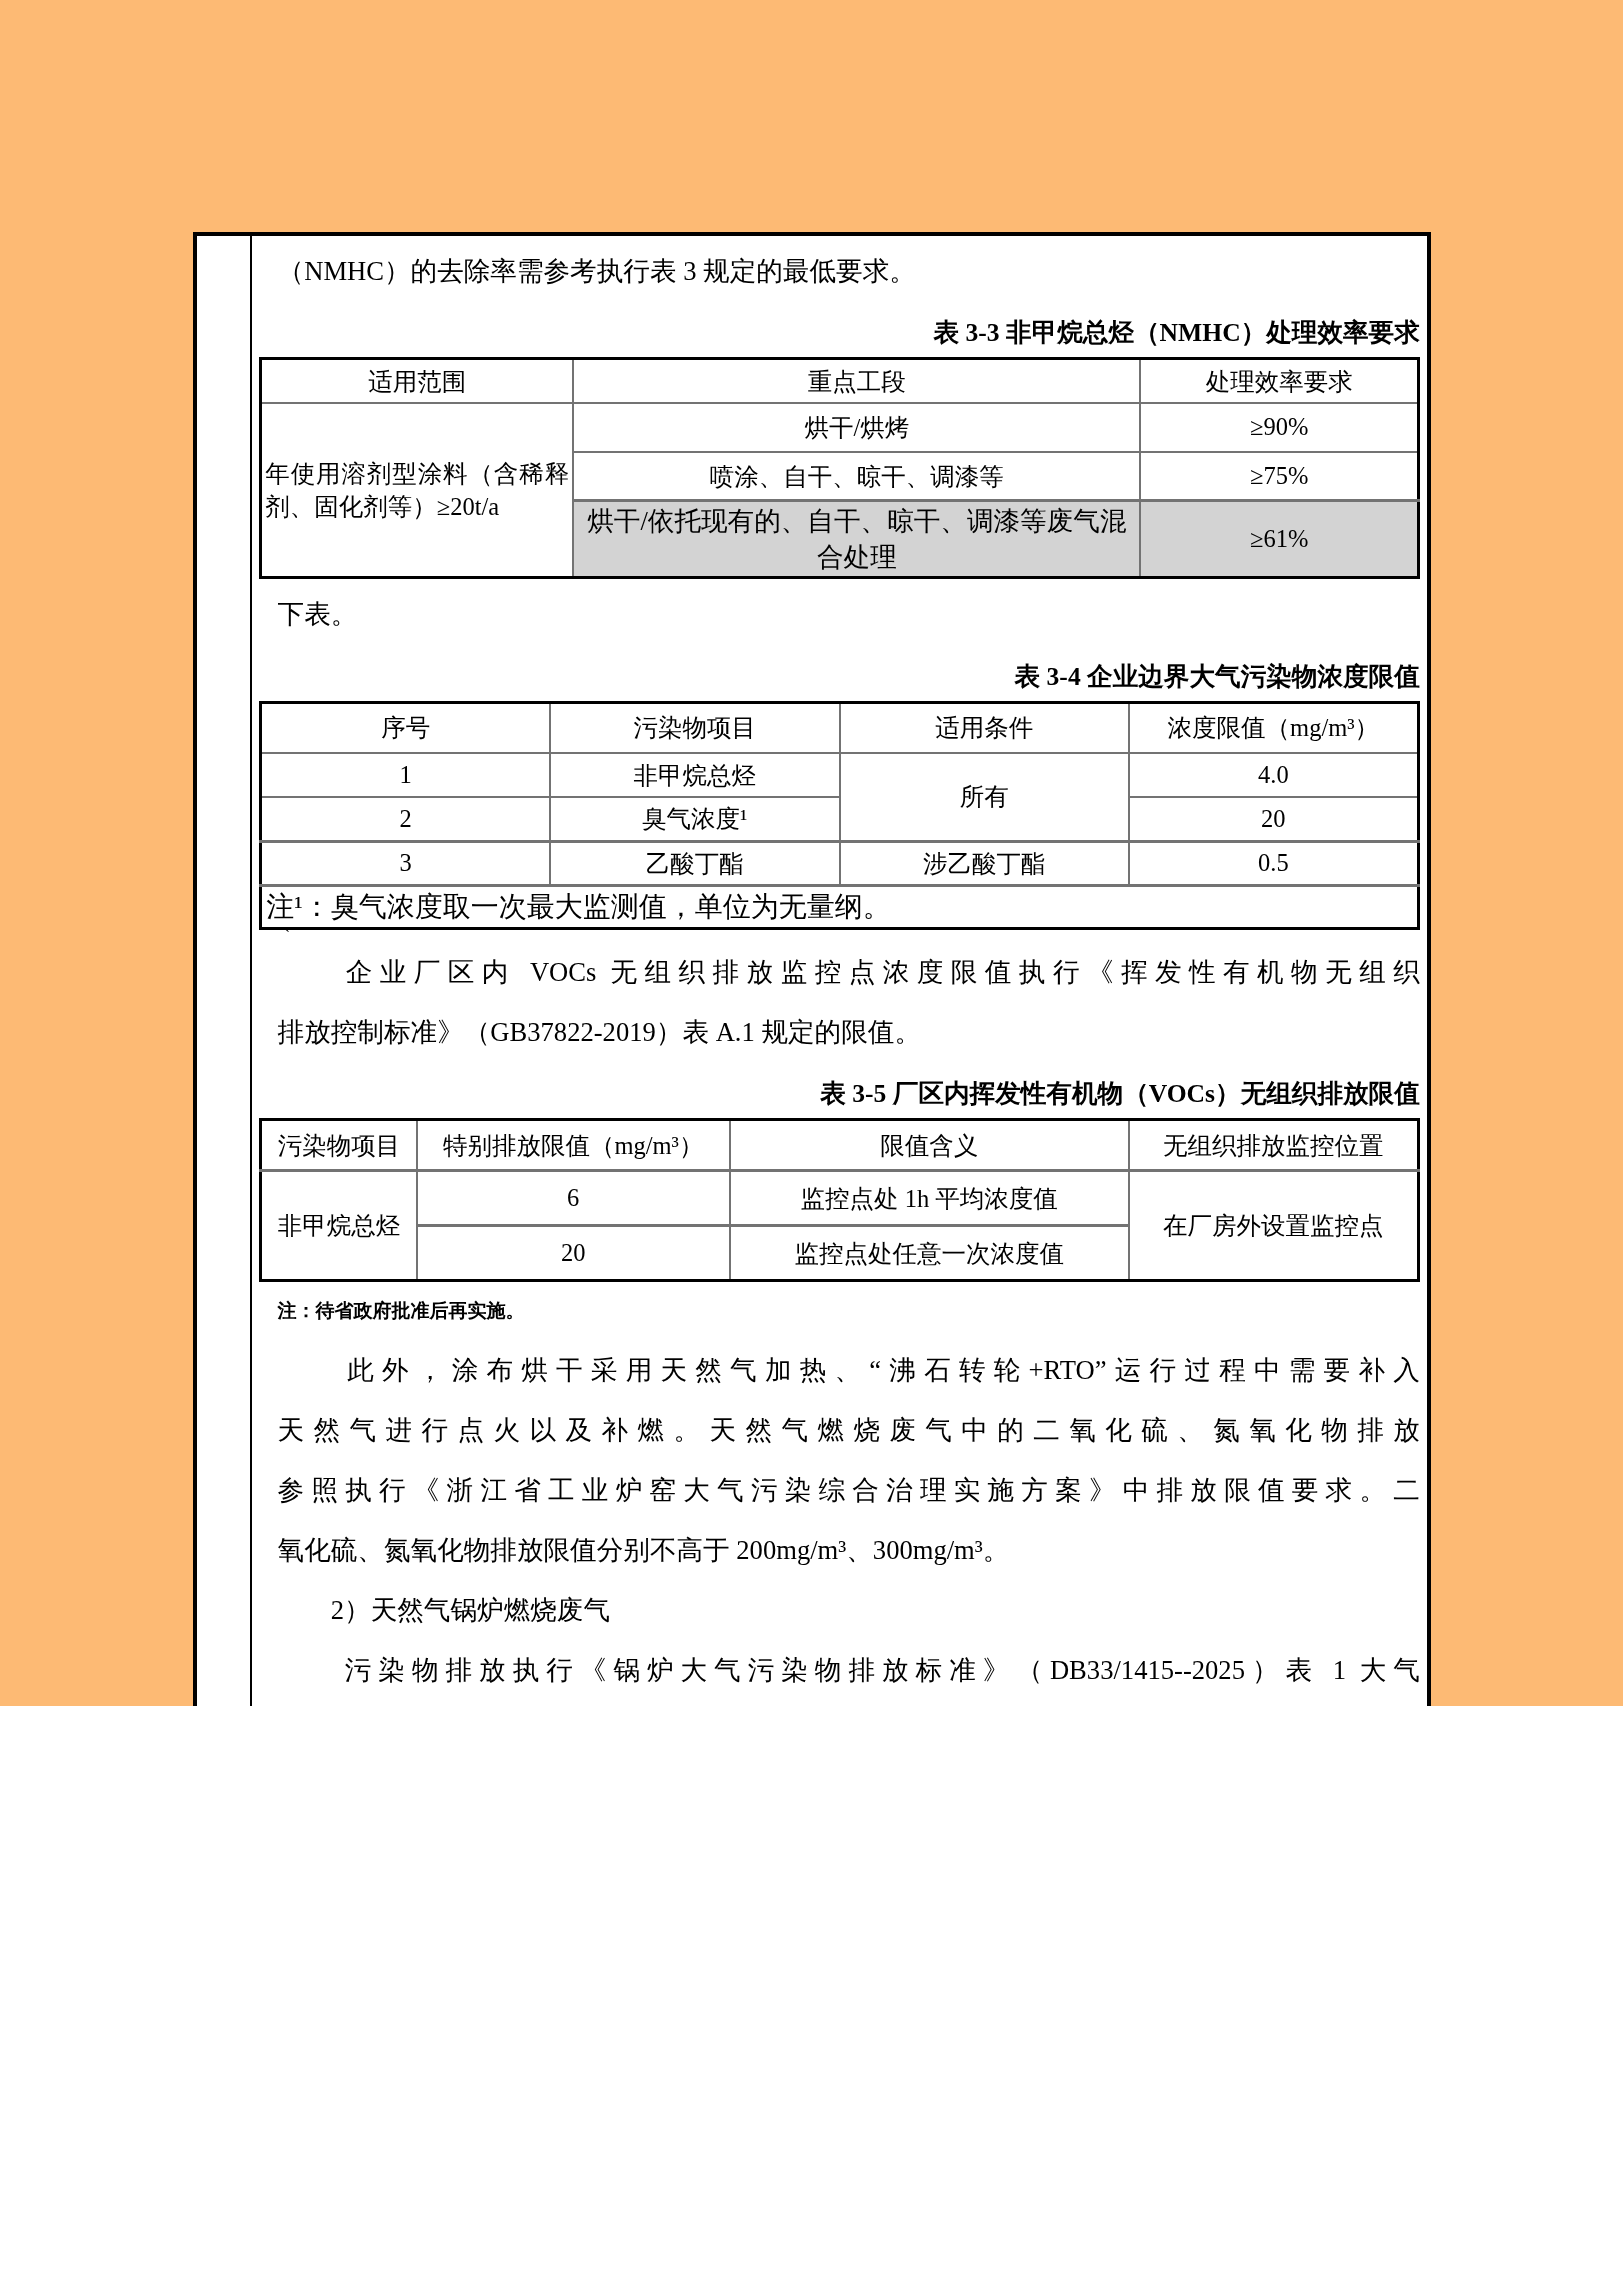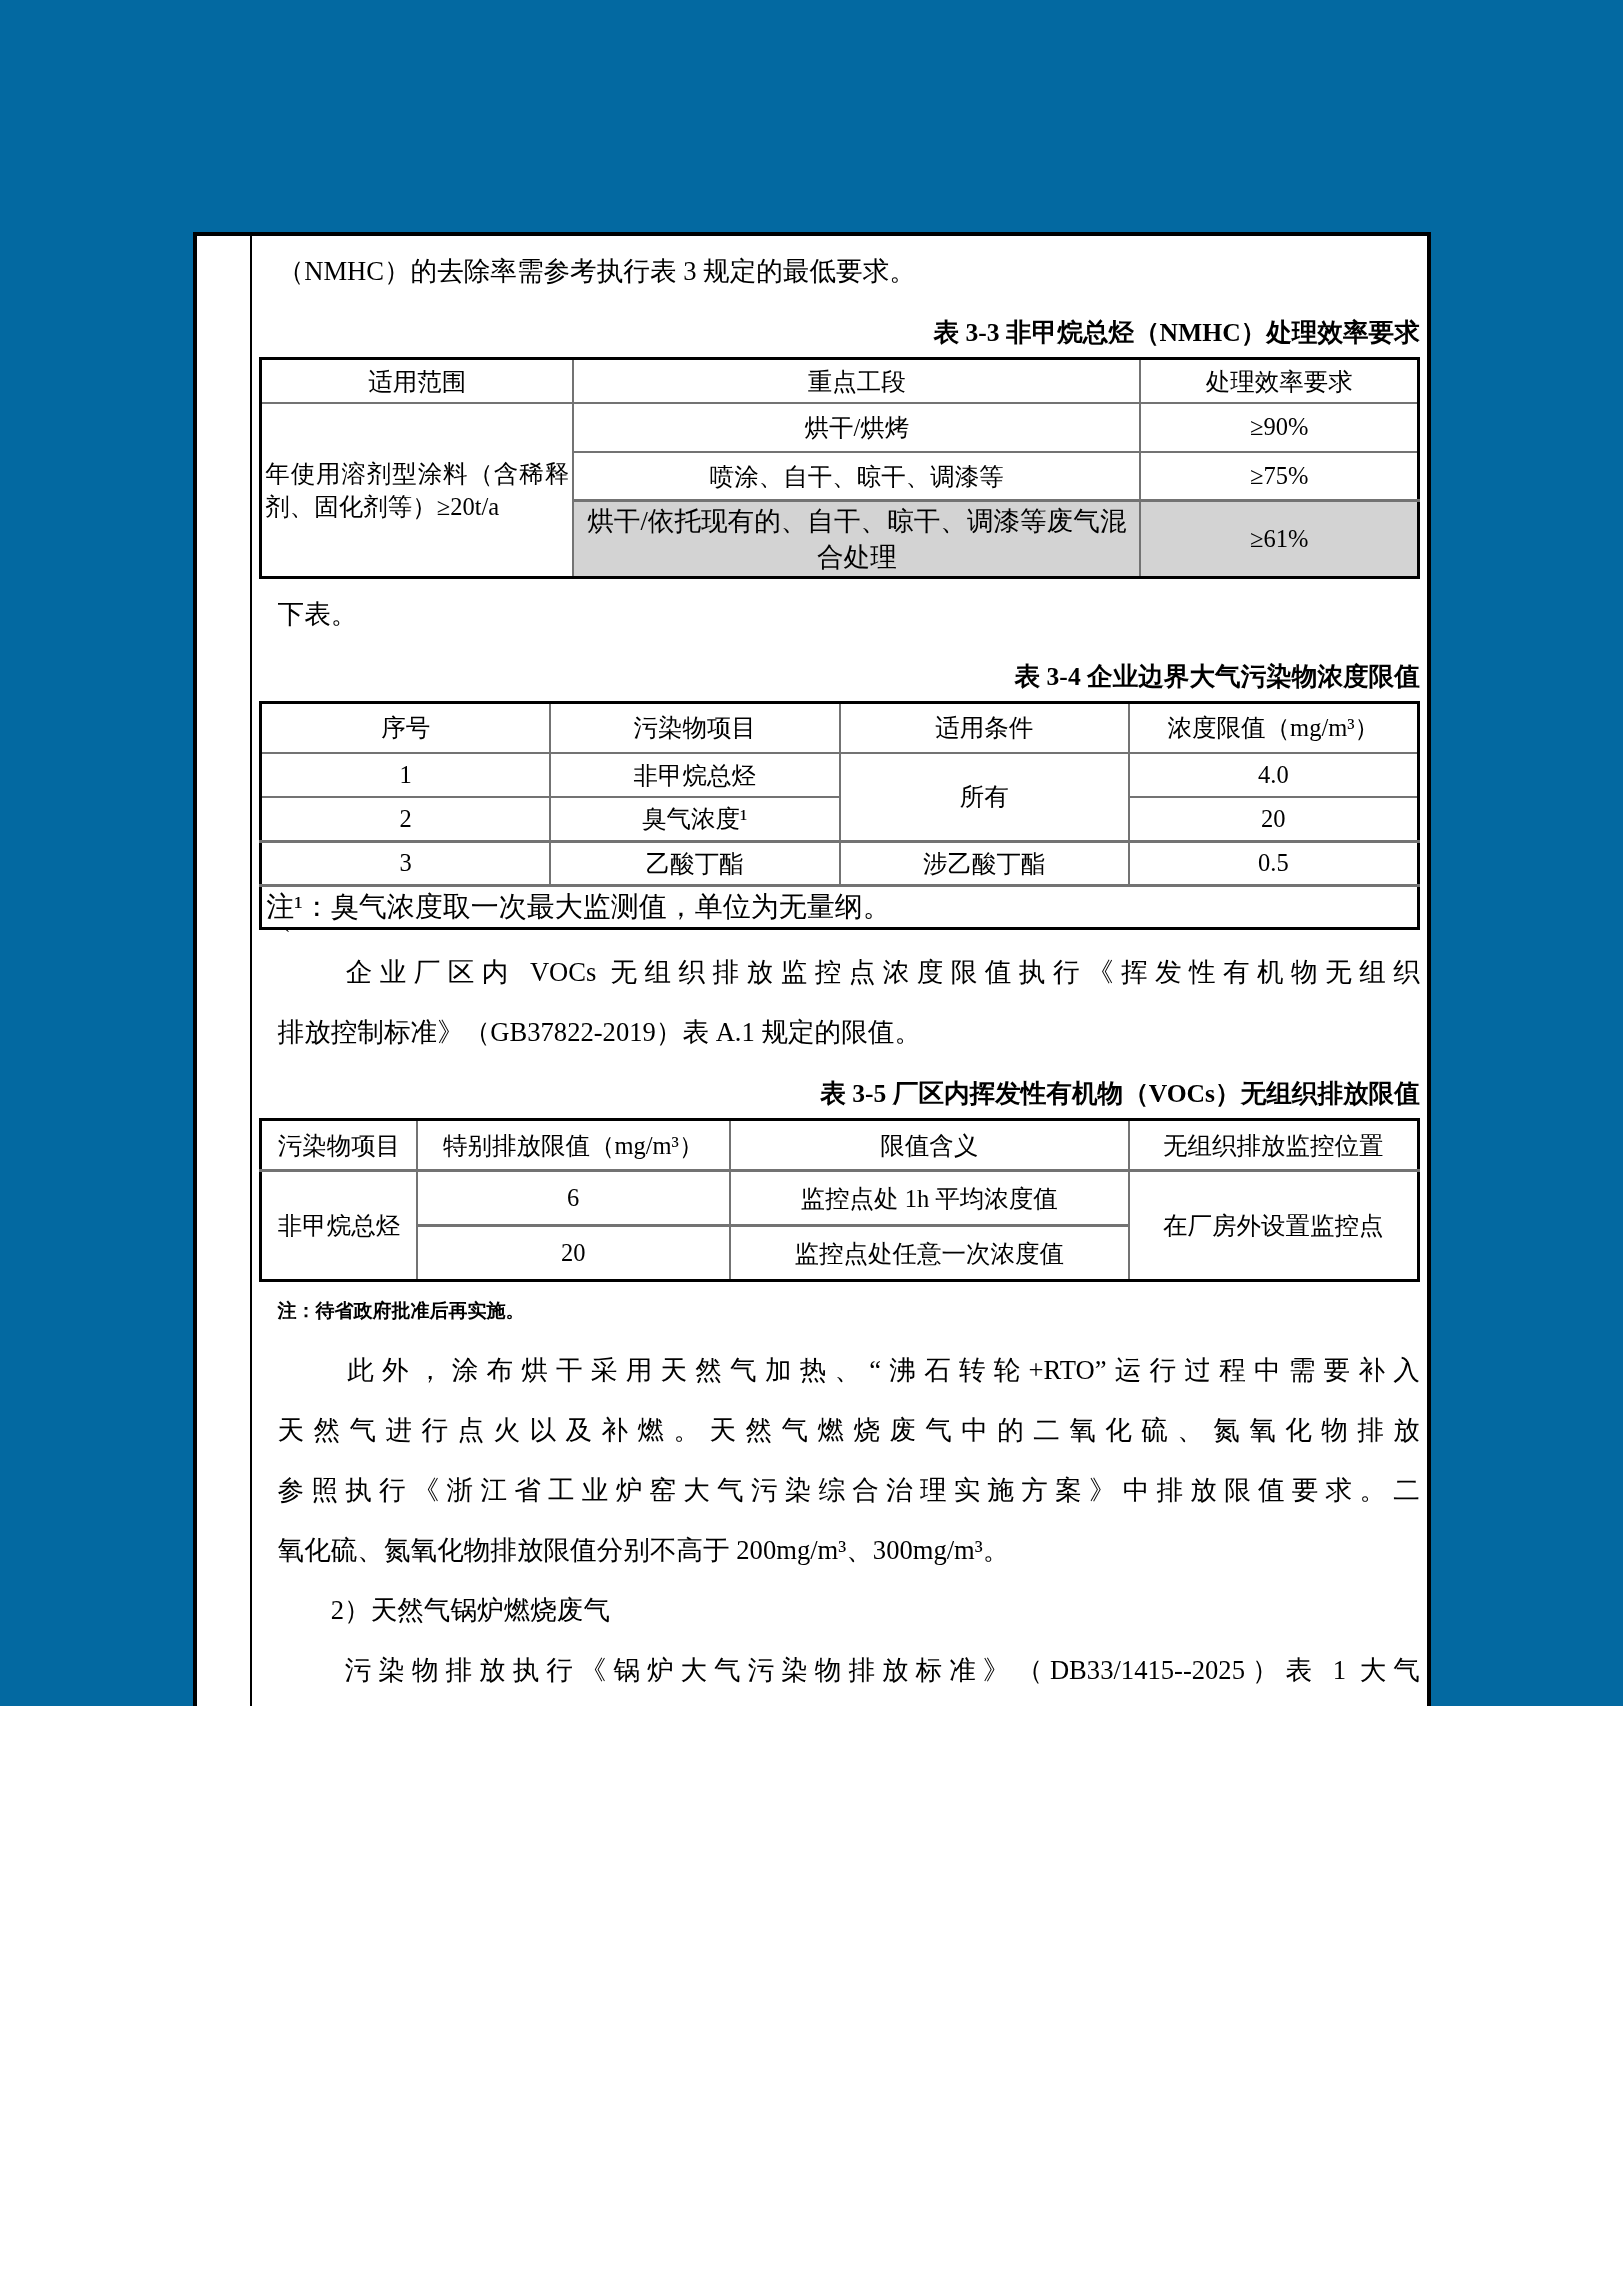--- a/index.html
+++ b/index.html
@@ -4,21 +4,21 @@
 <style>
   html, body {
     margin: 0;
     padding: 0;
     background: #ffffff;
   }
   .page {
     position: relative;
     width: 1623px;
     height: 1706px;
-    background: #0369a1;
+    background: #fdba74;
     color: #000000;
     font-family: "Liberation Serif", "DejaVu Serif", serif;
     overflow: hidden;
   }
   .doc-box {
     position: absolute;
     left: 193px;
     top: 232px;
     width: 1238px;
     height: 1746px;

